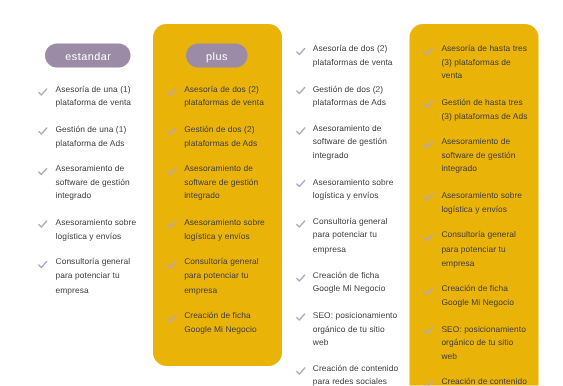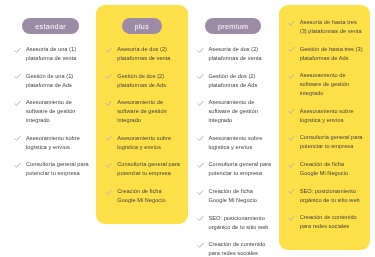--- a/index.html
+++ b/index.html
@@ -12,34 +12,34 @@
     background: #ffffff;
     font-family: "Liberation Sans", sans-serif;
     overflow: hidden;
   }
   .pricing-table {
     display: flex;
     align-items: flex-start;
     width: 375px;
     height: 257px;
     box-sizing: border-box;
-    padding: 5px;
+    padding: 16px;
   }
   .plan-card {
     width: 93px;
     box-sizing: border-box;
     padding: 13px 7px 10px 7px;
     border-radius: 9px;
     background: transparent;
     display: flex;
     flex-direction: column;
     align-items: center;
   }
   .plan-card.shaded {
-    background: #fde047;
+    background: #eab308;
   }
   .plan-badge {
     display: inline-block;
     background: #9c8ba6;
     color: #ffffff;
     font-size: 7.2px;
     letter-spacing: 0.35px;
     padding: 3.5px 13px;
     border-radius: 20px;
     margin-bottom: 11px;
@@ -173,21 +173,20 @@
           <span class="check-icon">
             <svg viewBox="0 0 12 12" xmlns="http://www.w3.org/2000/svg">
               <path d="M1.5 6.3 L4.4 9.2 L10.5 2.4" fill="none" stroke="#b3a7c4" stroke-width="1.7" stroke-linecap="round" stroke-linejoin="round"></path>
             </svg>
           </span>
           <span class="feature-text">Creación de ficha Google Mi Negocio</span>
         </li>
       </ul>
     </div>
     <div class="plan-card">
-      <div class="plan-badge">premium</div>
       <ul class="feature-list">
         <li class="feature-item">
           <span class="check-icon">
             <svg viewBox="0 0 12 12" xmlns="http://www.w3.org/2000/svg">
               <path d="M1.5 6.3 L4.4 9.2 L10.5 2.4" fill="none" stroke="#b3a7c4" stroke-width="1.7" stroke-linecap="round" stroke-linejoin="round"></path>
             </svg>
           </span>
           <span class="feature-text">Asesoría de dos (2) plataformas de venta</span>
         </li>
         <li class="feature-item">

